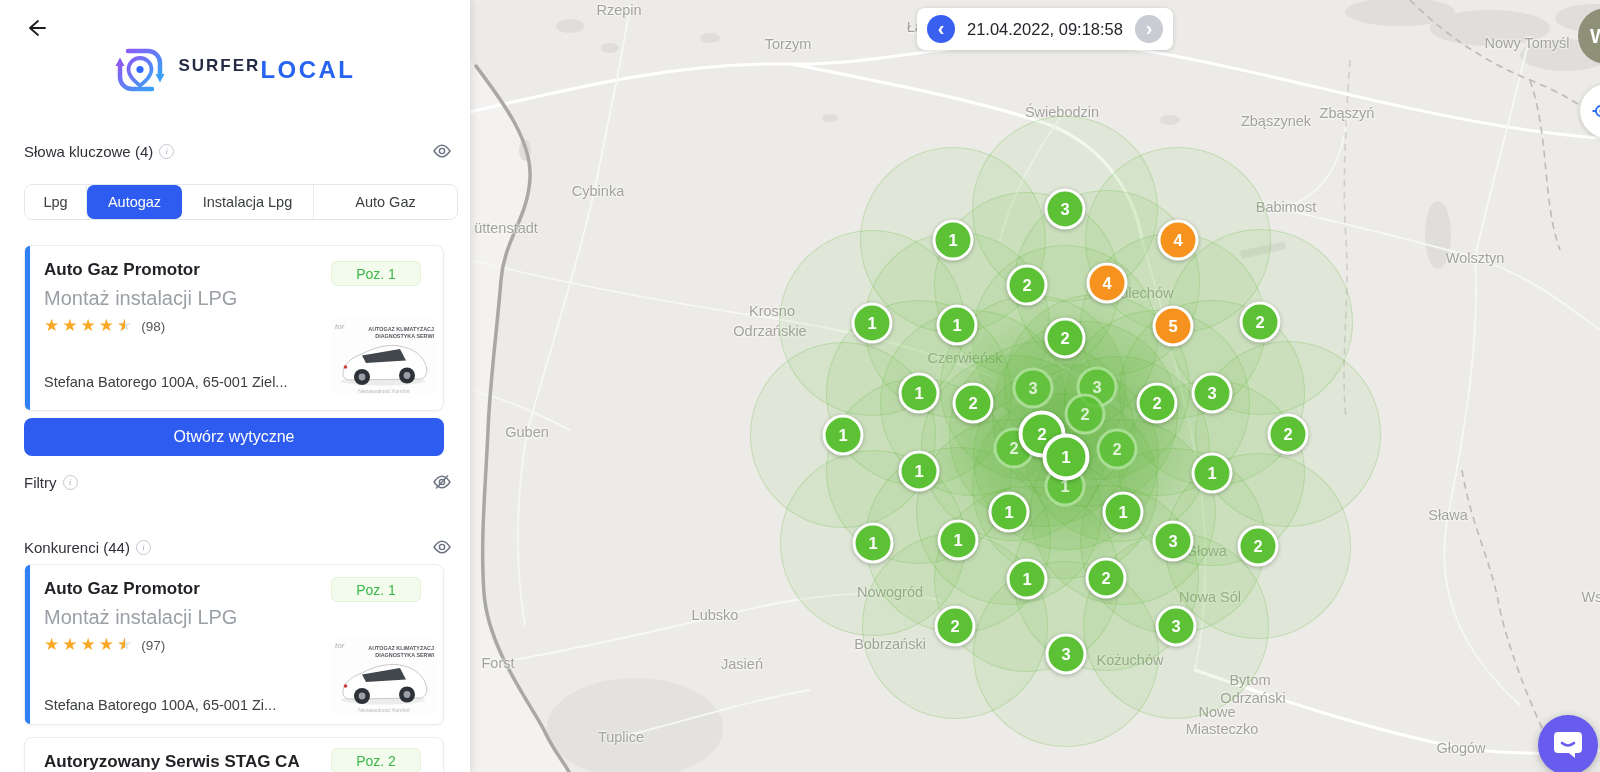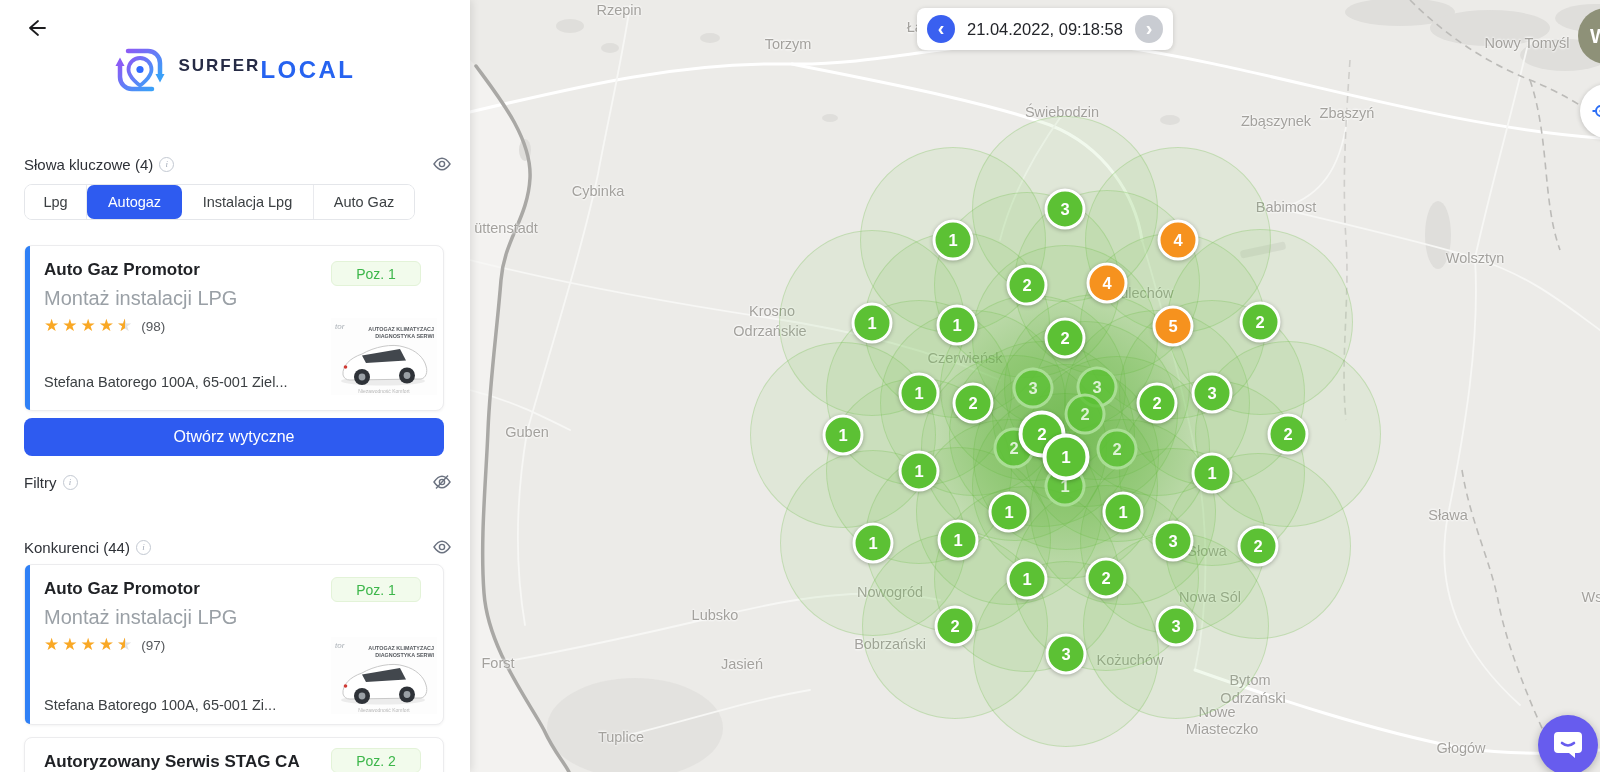--- a/index.html
+++ b/index.html
@@ -19,21 +19,21 @@
   .logo-line2 { font-size:24px; letter-spacing:2.5px; font-weight:800; color:#2663f0; }
 
   .sec-head { position:absolute; left:24px; right:18px; height:22px;
     display:flex; align-items:center; gap:6px; }
   .sec-title { font-size:15px; color:#2e3137; font-weight:500; }
   .info-dot { width:15px; height:15px; border:1.3px solid #c3c9d2; border-radius:50%;
     color:#a5adba; font-size:9px; display:flex; align-items:center; justify-content:center;
     font-style:italic; font-family:"Liberation Serif", serif; }
   .eye-btn { margin-left:auto; cursor:pointer; display:flex; align-items:center; }
 
-  .tabs { position:absolute; left:24px; top:184px; width:391px; height:36px;
+  .tabs { position:absolute; left:24px; top:184px; width:434px; height:36px;
     display:flex; border:1px solid #e4e6ea; border-radius:8px; background:#fff; overflow:hidden; }
   .tab { border:none; background:#fff; font-family:"Liberation Sans",sans-serif;
     font-size:14.5px; color:#3c4043; cursor:pointer; border-right:1px solid #e9eaee;
     display:flex; align-items:center; justify-content:center; }
   .tab:nth-child(1){ width:62px; } .tab:nth-child(2){ width:95px; }
   .tab:nth-child(3){ width:132px; } .tab:nth-child(4){ flex:1; border-right:none; }
   .tab.selected { background:#2e5bf0; color:#fff; border-radius:7px; border-right:none; }
 
   .card { position:absolute; left:24px; width:420px; background:#fff;
     border:1px solid #ececee; border-radius:8px; box-shadow:0 1px 3px rgba(0,0,0,.05); }
@@ -138,21 +138,21 @@
         <polygon points="1.5,22 10.5,22 6,13.5" fill="#8a5cf5"></polygon>
         <path d="M26,14 C19.5,14 14.5,19 14.5,25.5 C14.5,33.5 26,41.5 26,41.5 C26,41.5 37.5,33.5 37.5,25.5 C37.5,19 32.5,14 26,14 Z" stroke="url(#lg)" stroke-width="3.8" fill="#fff"></path>
         <circle cx="26" cy="25.5" r="3.6" fill="#2f6bff"></circle>
       </svg>
       <div class="logo-text">
         <span class="logo-line1">SURFER</span>
         <span class="logo-line2">LOCAL</span>
       </div>
     </div>
 
-    <div class="sec-head" style="top:153px;">
+    <div class="sec-head" style="top:140px;">
       <span class="sec-title">Słowa kluczowe (4)</span>
       <span class="info-dot">i</span>
       <span class="eye-btn">
         <svg width="20" height="18" viewBox="0 0 20 18">
             <path d="M2,9 C5,4.6 8,3.2 10,3.2 C12,3.2 15,4.6 18,9 C15,13.4 12,14.8 10,14.8 C8,14.8 5,13.4 2,9 Z" stroke="#6b7280" stroke-width="1.4" fill="none"></path>
             <circle cx="10" cy="9" r="2.6" stroke="#6b7280" stroke-width="1.4" fill="none"></circle>
           </svg>
       </span>
     </div>
 

